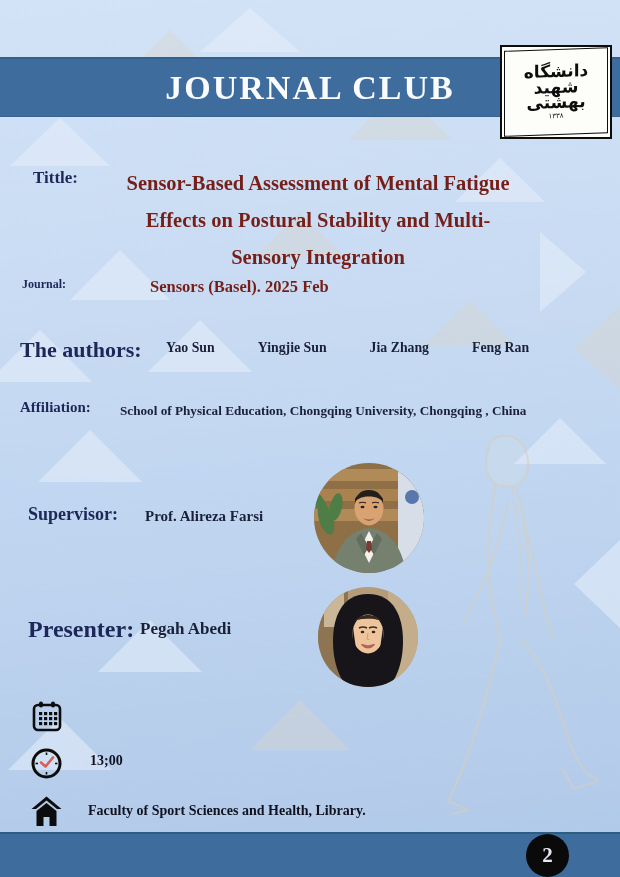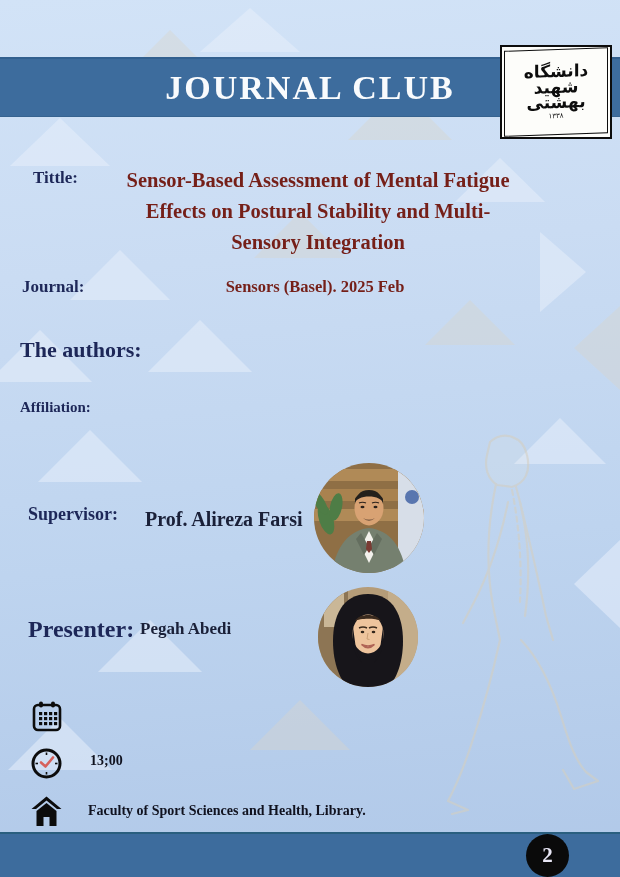--- a/index.html
+++ b/index.html
@@ -35,24 +35,24 @@
   .seal-line { font-weight:bold; font-size:17px; line-height:0.92; letter-spacing:-1px; }
   .seal-year { font-size:7px; margin-top:1px; letter-spacing:1px; }
 
   
   .lbl { position:absolute; font-weight:bold; color:#1d2758; }
   .val { position:absolute; font-weight:bold; color:#1a2038; }
   .red { color:#751f18; }
 
   .title-block {
     position:absolute; left:122px; top:165px; width:392px;
-    text-align:center; font-size:20.5px; line-height:31px;
+    text-align:center; font-size:20.5px; line-height:37px;
     font-weight:bold; color:#751f18;
   }
-  .journal-val { left:150px; top:277px; width:330px; text-align:center; font-size:16.5px; }
+  .journal-val { left:150px; top:277px; width:330px; text-align:left; font-size:16.5px; }
   .authors-row { position:absolute; left:166px; top:340px; display:flex; gap:43px; }
   .authors-row span { font-weight:bold; color:#1a2038; font-size:13.8px; }
 
   .avatar { position:absolute; border-radius:50%; overflow:hidden; }
   .avatar svg { display:block; }
 
   .info-icon { position:absolute; }
   .footer-band {
     position:absolute; left:0; top:832px; width:620px; height:45px;
     background:#3d6c9d; border-top:2.5px solid #2a5f7f;
@@ -114,29 +114,36 @@
       <div class="seal-line">دانشگاه</div>
       <div class="seal-line">شهید</div>
       <div class="seal-line">بهشتی</div>
       <div class="seal-year">۱۳۳۸</div>
     </div>
   </div>
 
   <div class="lbl" style="left:33px; top:168px; font-size:17px;">Tittle:</div>
   <div class="title-block">Sensor-Based Assessment of Mental Fatigue Effects on Postural Stability and Multi-Sensory Integration</div>
 
-  <div class="lbl" style="left:22px; top:277px; font-size:17px;">Journal:</div>
+  <div class="lbl" style="left:22px; top:277px; font-size:12px;">Journal:</div>
   <div class="val red journal-val">Sensors (Basel). 2025 Feb</div>
 
   <div class="lbl" style="left:20px; top:337px; font-size:22px;">The authors:</div>
+  <div class="authors-row">
+    <span>Yao Sun</span>
+    <span>Yingjie Sun</span>
+    <span>Jia Zhang</span>
+    <span>Feng Ran</span>
+  </div>
 
   <div class="lbl" style="left:20px; top:399px; font-size:15px;">Affiliation:</div>
+  <div class="val" style="left:120px; top:403px; font-size:13.2px;">School of Physical Education, Chongqing University, Chongqing , China</div>
 
   <div class="lbl" style="left:28px; top:504px; font-size:18px;">Supervisor:</div>
-  <div class="val" style="left:145px; top:508px; font-size:20px;font-family:Liberation Serif, serif;">Prof. Alireza Farsi</div>
+  <div class="val" style="left:145px; top:508px; font-size:15px;font-family:Liberation Serif, serif;">Prof. Alireza Farsi</div>
 
   <div class="avatar" style="left:314px; top:463px; width:110px; height:110px;">
     <svg width="110" height="110" viewBox="0 0 110 110">
       <rect width="110" height="110" fill="#8f6f45"></rect>
       <rect y="6" width="110" height="12" fill="#b08a57"></rect>
       <rect y="26" width="110" height="12" fill="#a9824f"></rect>
       <rect y="46" width="110" height="12" fill="#b08a57"></rect>
       <rect x="84" width="26" height="110" fill="#d7dee8"></rect>
       <circle cx="98" cy="34" r="7" fill="#3a5ba0" opacity="0.8"></circle>
       <g fill="#4e7d46">

